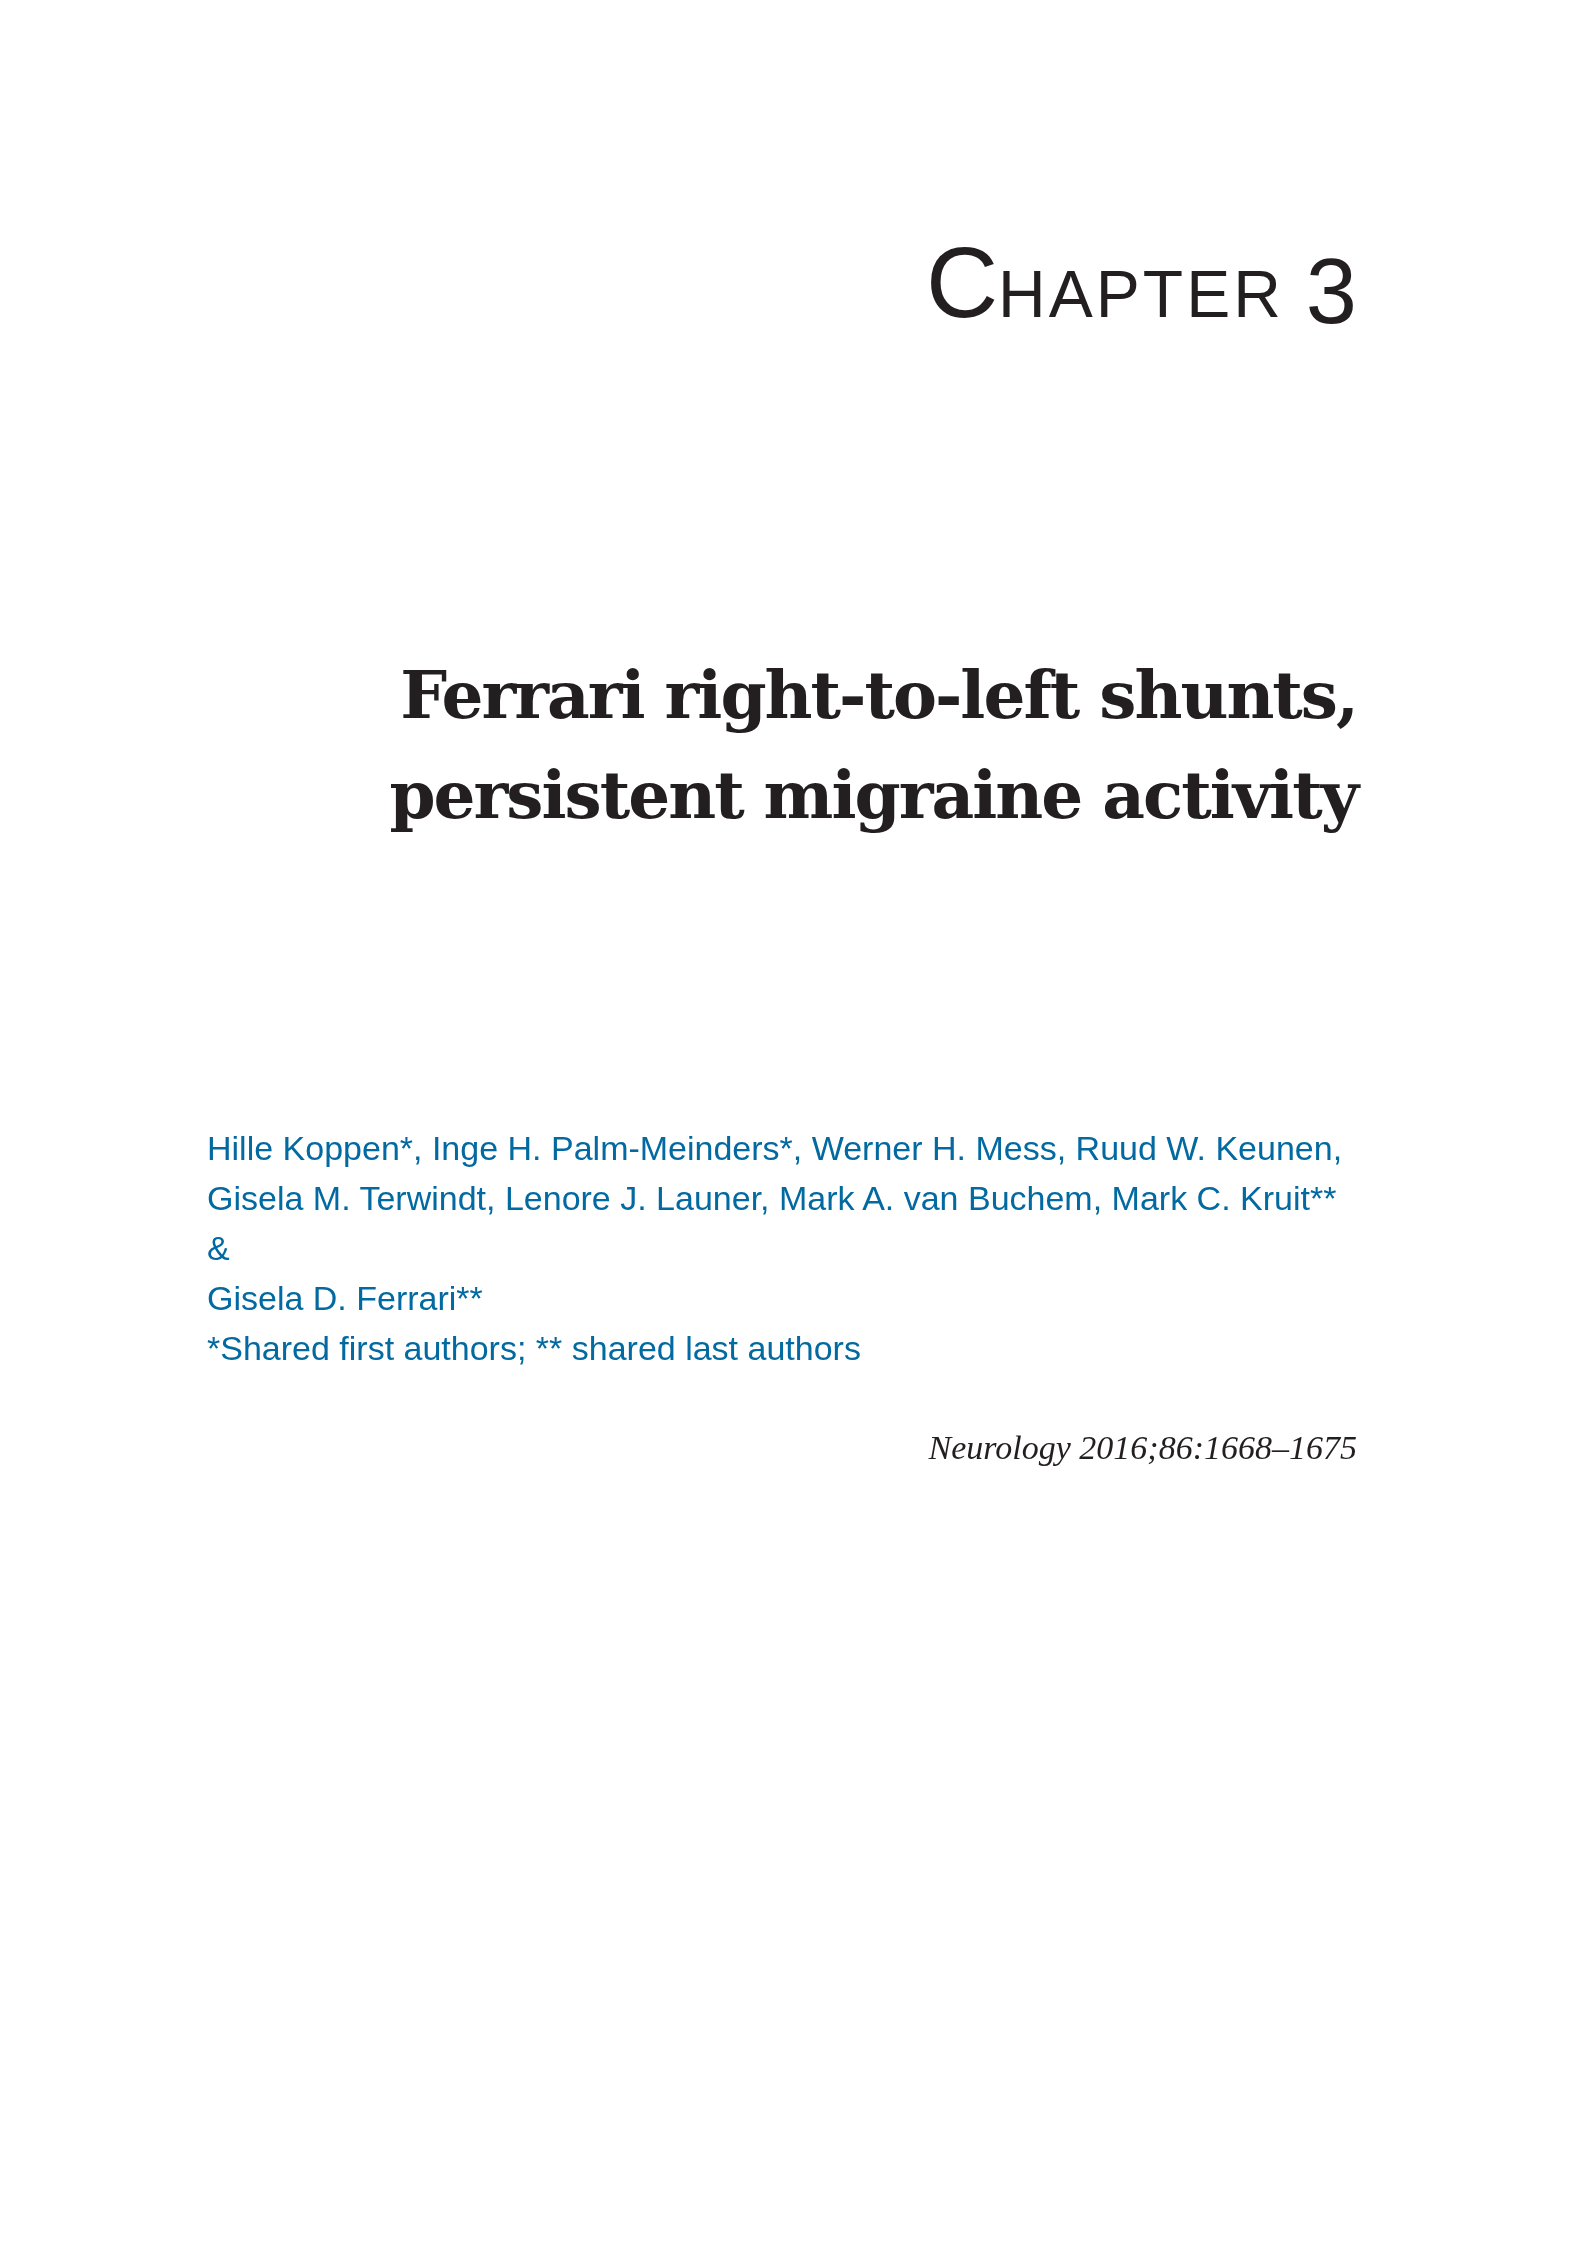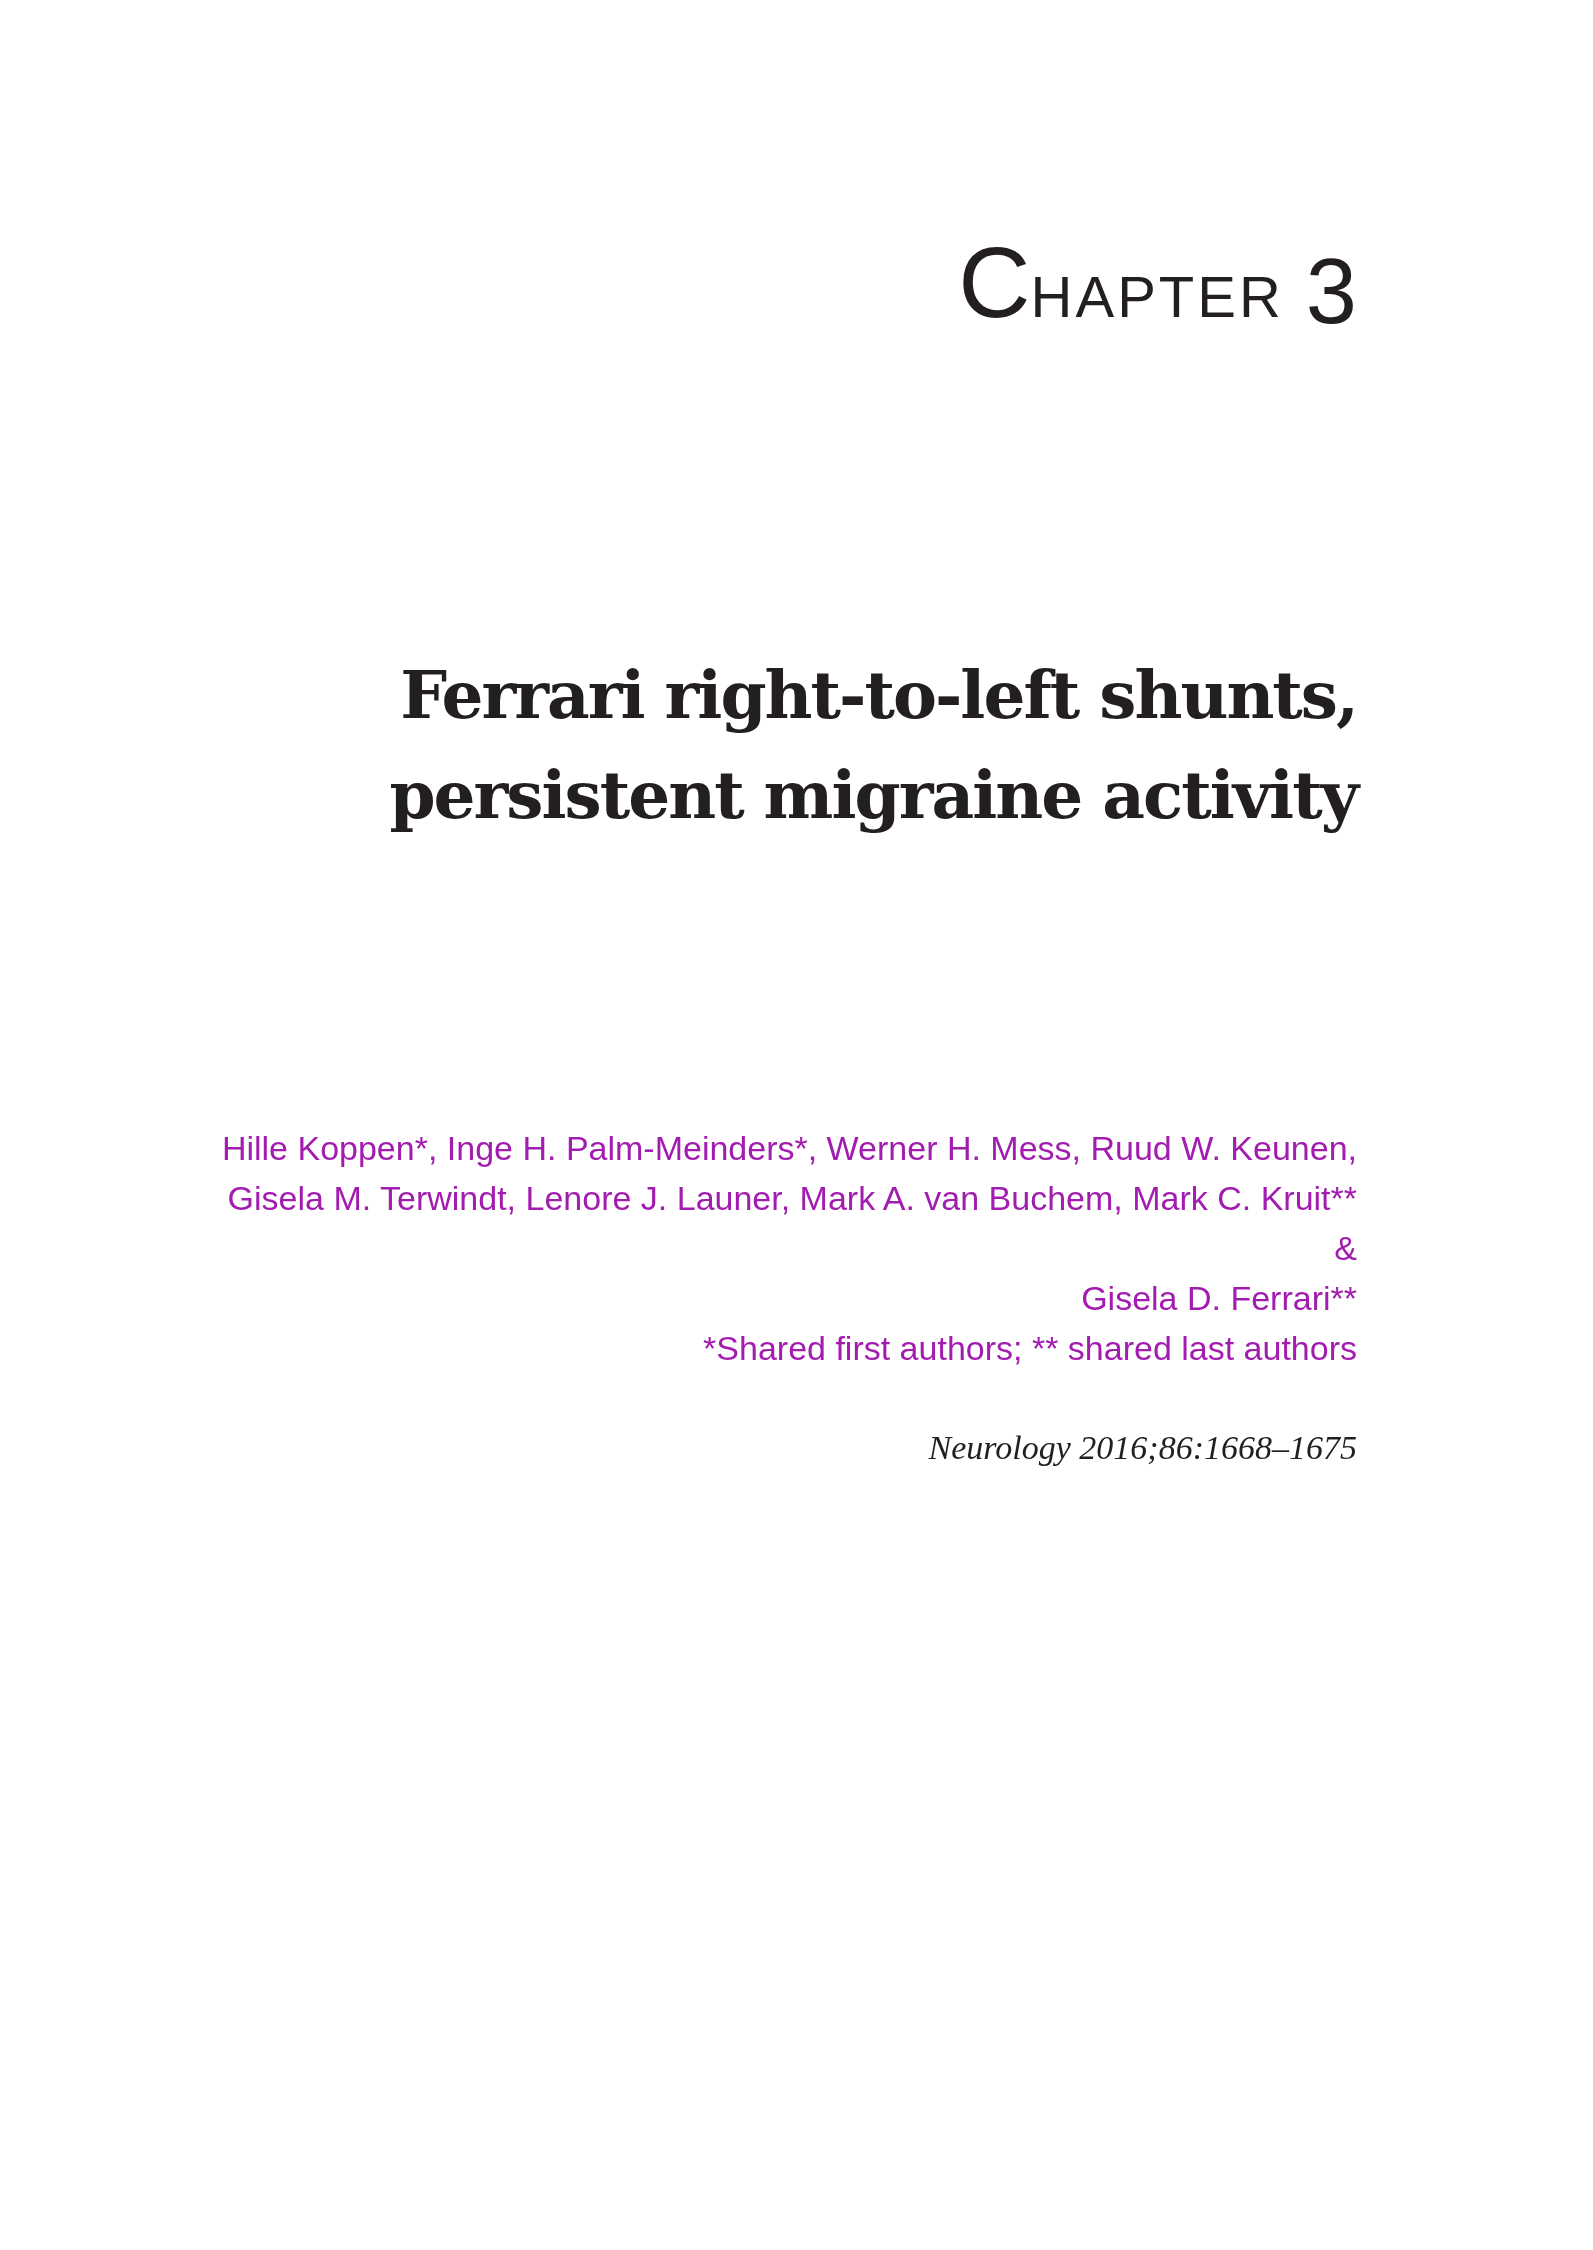--- a/index.html
+++ b/index.html
@@ -22,21 +22,21 @@
     align-items: baseline;
     color: #231f20;
     font-family: "Liberation Sans", sans-serif;
     white-space: nowrap;
   }
   .chap-initial {
     font-size: 100px;
     line-height: 1;
   }
   .chap-rest {
-    font-size: 58px;
+    font-size: 66px;
     line-height: 1;
     letter-spacing: 3px;
   }
   .chap-num {
     font-size: 92px;
     line-height: 1;
     margin-left: 22px;
     position: relative;
     top: 6px;
   }
@@ -51,25 +51,24 @@
     font-size: 66px;
     line-height: 100px;
     letter-spacing: -2px;
     color: #231f20;
   }
   .author-block {
     position: absolute;
     top: 1123px;
     right: 236px;
     width: 1150px;
-    text-align: right;
     font-family: "Liberation Sans", sans-serif;
     font-size: 34px;
     line-height: 50px;
-    color: #a21caf;
+    color: #0369a1;
   }
   .journal-citation {
     position: absolute;
     top: 1423px;
     right: 236px;
     width: 900px;
     text-align: right;
     font-family: Liberation Serif, serif;
     font-style: italic;
     font-size: 34px;

